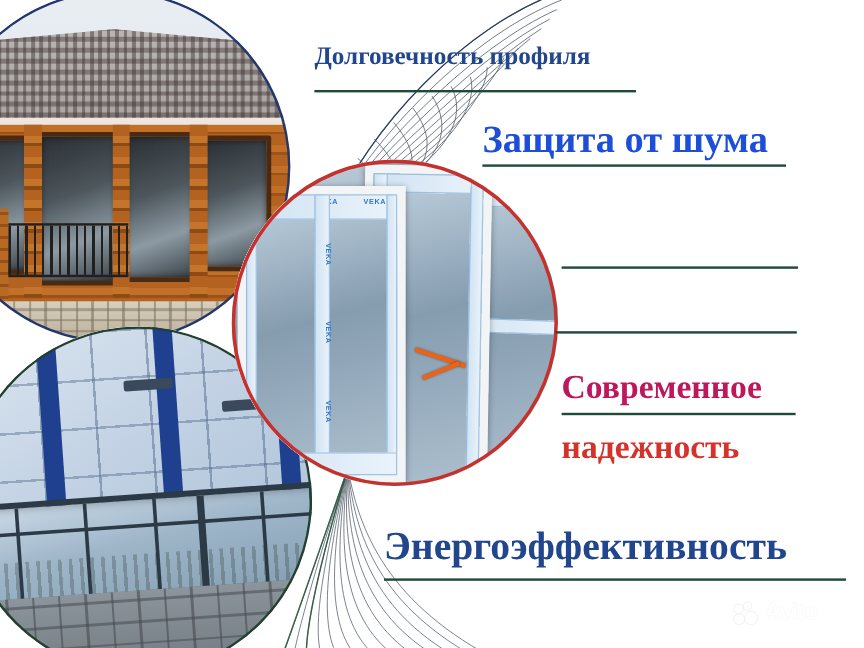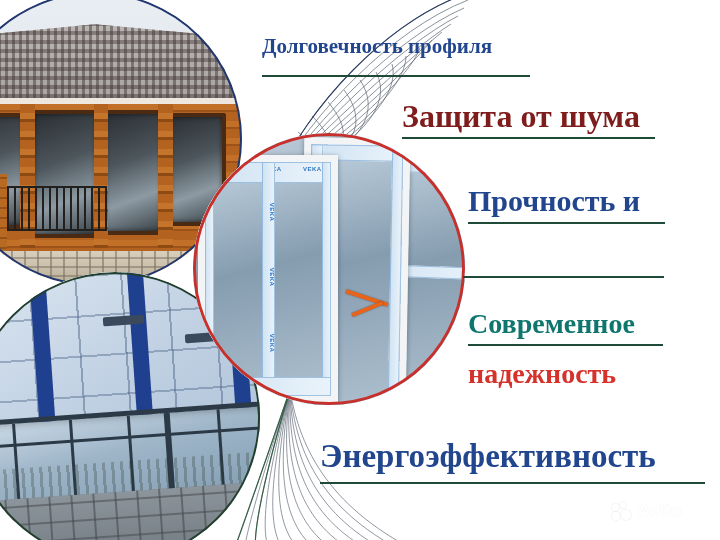--- a/index.html
+++ b/index.html
@@ -281,29 +281,28 @@
 
       <div class="v-strap" style="left:56%;top:60%;width:16%;height:4px;transform:rotate(18deg);"></div>
       <div class="v-strap" style="left:58%;top:64%;width:12%;height:4px;transform:rotate(-22deg);"></div>
     </div>
     <div class="ring" style="border-color: rgb(199, 48, 43);"></div>
   </div>
 
   <div class="tline blue" id="txt-durability" style="color: rgb(34, 70, 142);">Долговечность профиля</div>
   <div class="uline" id="ul-durability" style="background: rgb(31, 74, 56);"></div>
 
-  <div class="tline red" id="txt-noise" style="color: #7f1d1d;">Защита от шума</div>
+  <div class="tline red" id="txt-noise" style="color: #1d4ed8;">Защита от шума</div>
   <div class="uline" id="ul-noise" style="background: rgb(31, 74, 56);"></div>
 
-  <div class="tline blue" id="txt-strength" style="color: rgb(34, 70, 142);">Прочность и</div>
   <div class="uline" id="ul-strength" style="background: rgb(31, 74, 56);"></div>
 
   <div class="uline" id="ul-reliability" style="background: rgb(31, 74, 56);"></div>
 
-  <div class="tline red" id="txt-modern" style="color: #0f766e;">Современное</div>
+  <div class="tline red" id="txt-modern" style="color: #be185d;">Современное</div>
   <div class="uline" id="ul-modern" style="background: rgb(31, 74, 56);"></div>
 
   <div class="tline red" id="txt-equipment" style="color: rgb(213, 50, 44);">надежность</div>
 
   <div class="tline blue" id="txt-energy" style="color: rgb(34, 70, 142); text-align: center;">Энергоэффективность</div>
   <div class="uline" id="ul-energy" style="background: rgb(31, 74, 56);"></div>
 
   <div id="avito">
     <span class="dots">
       <i class="d1"></i>

